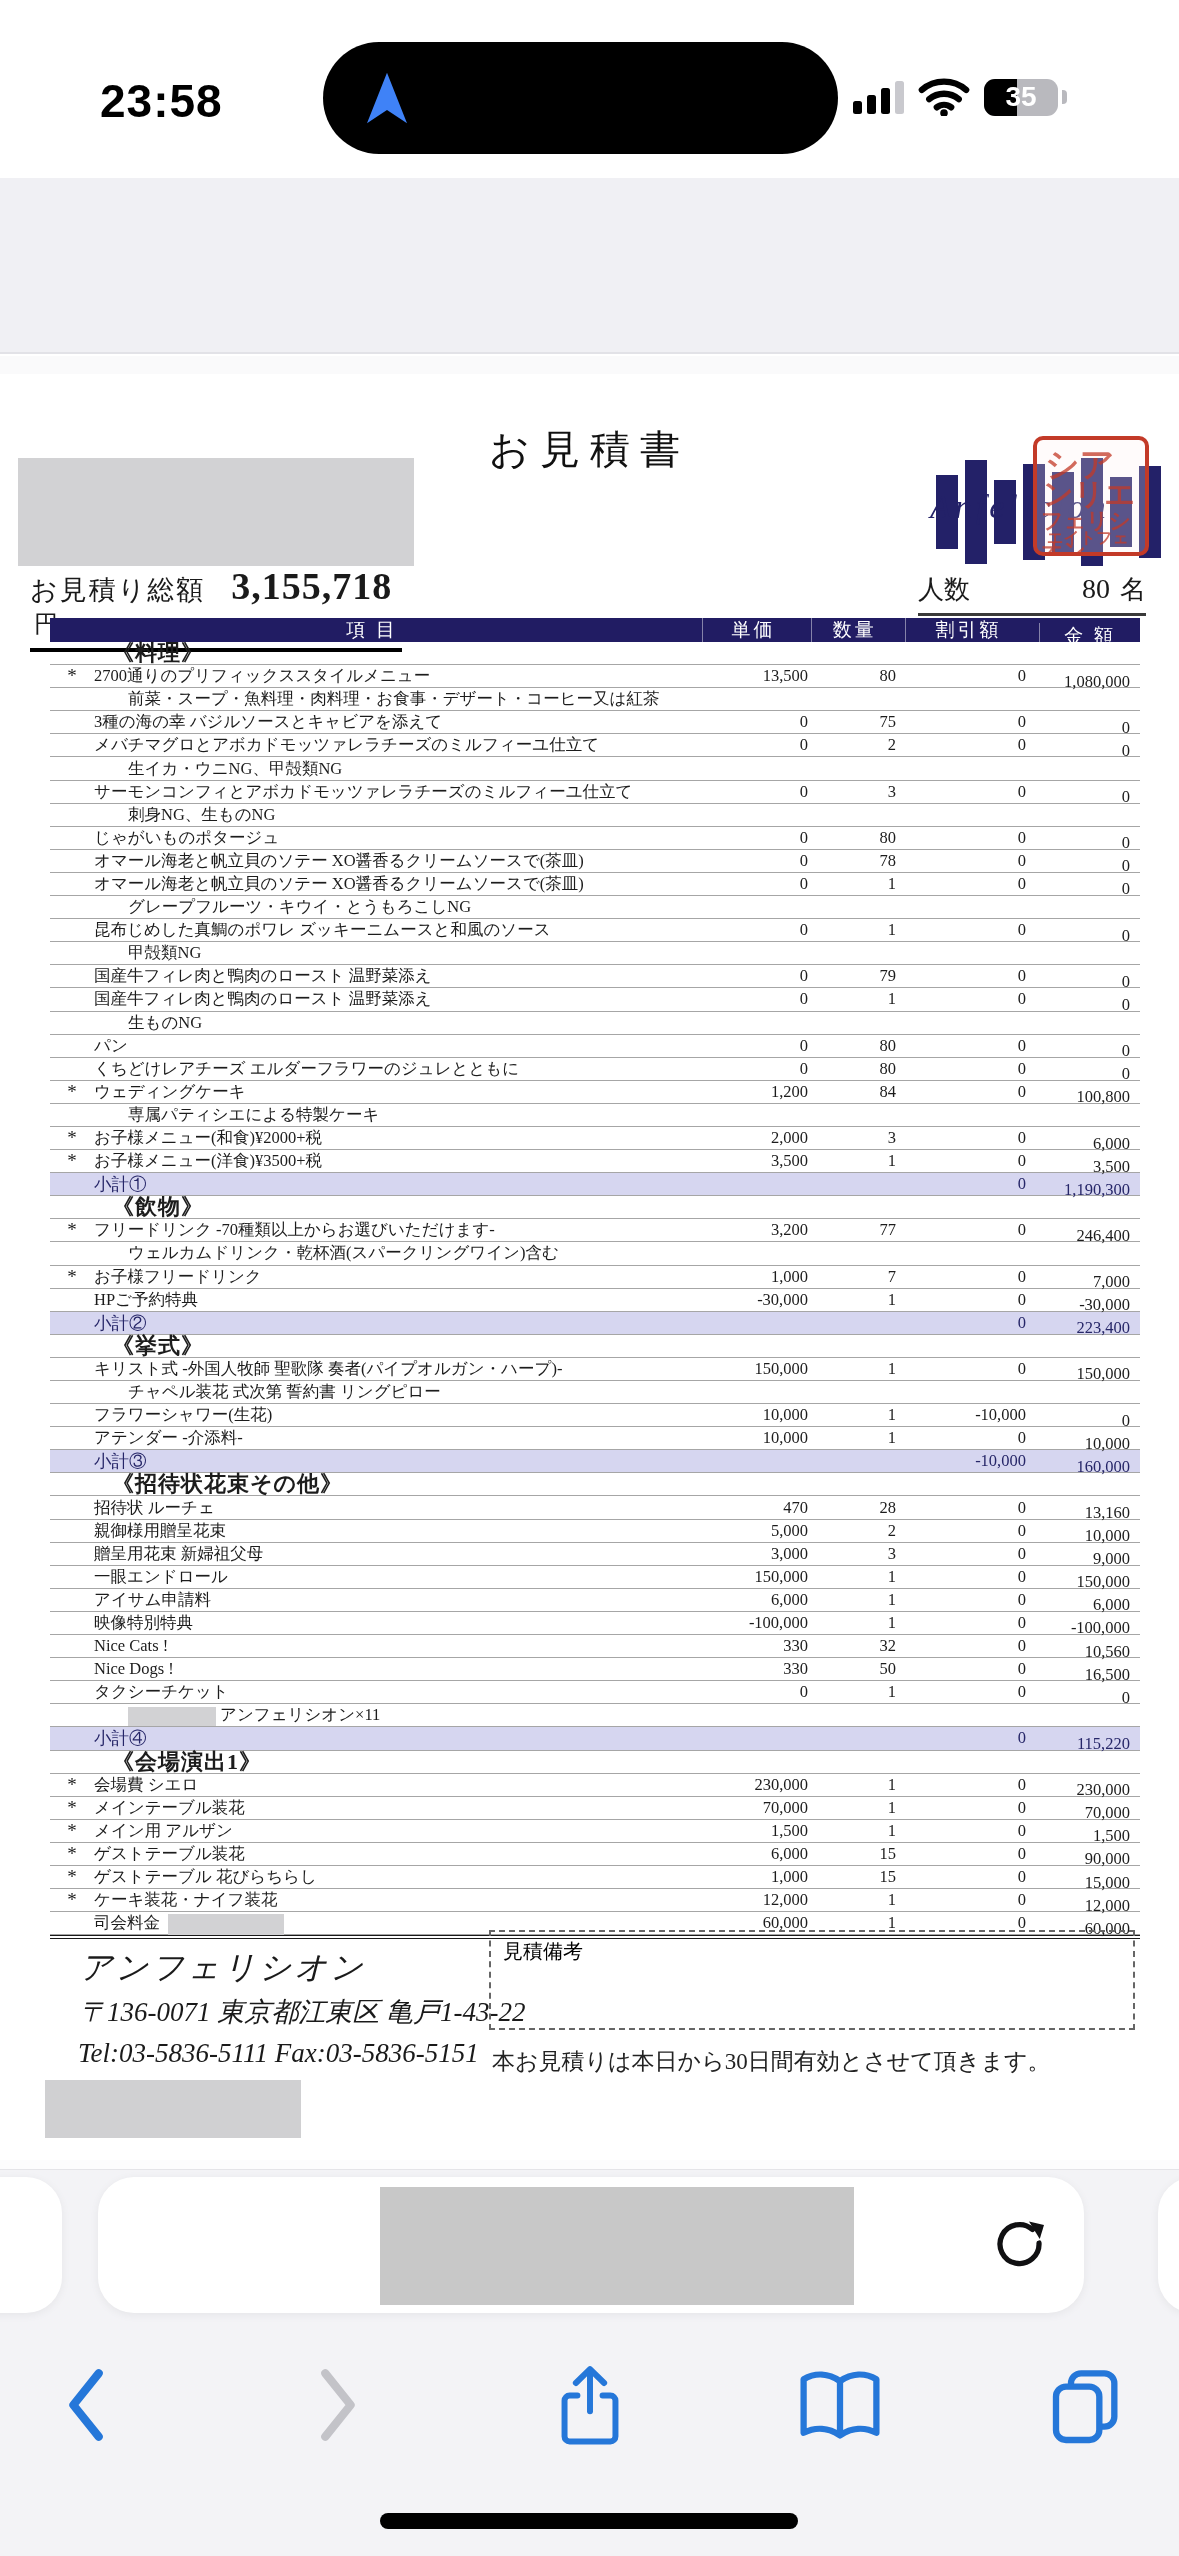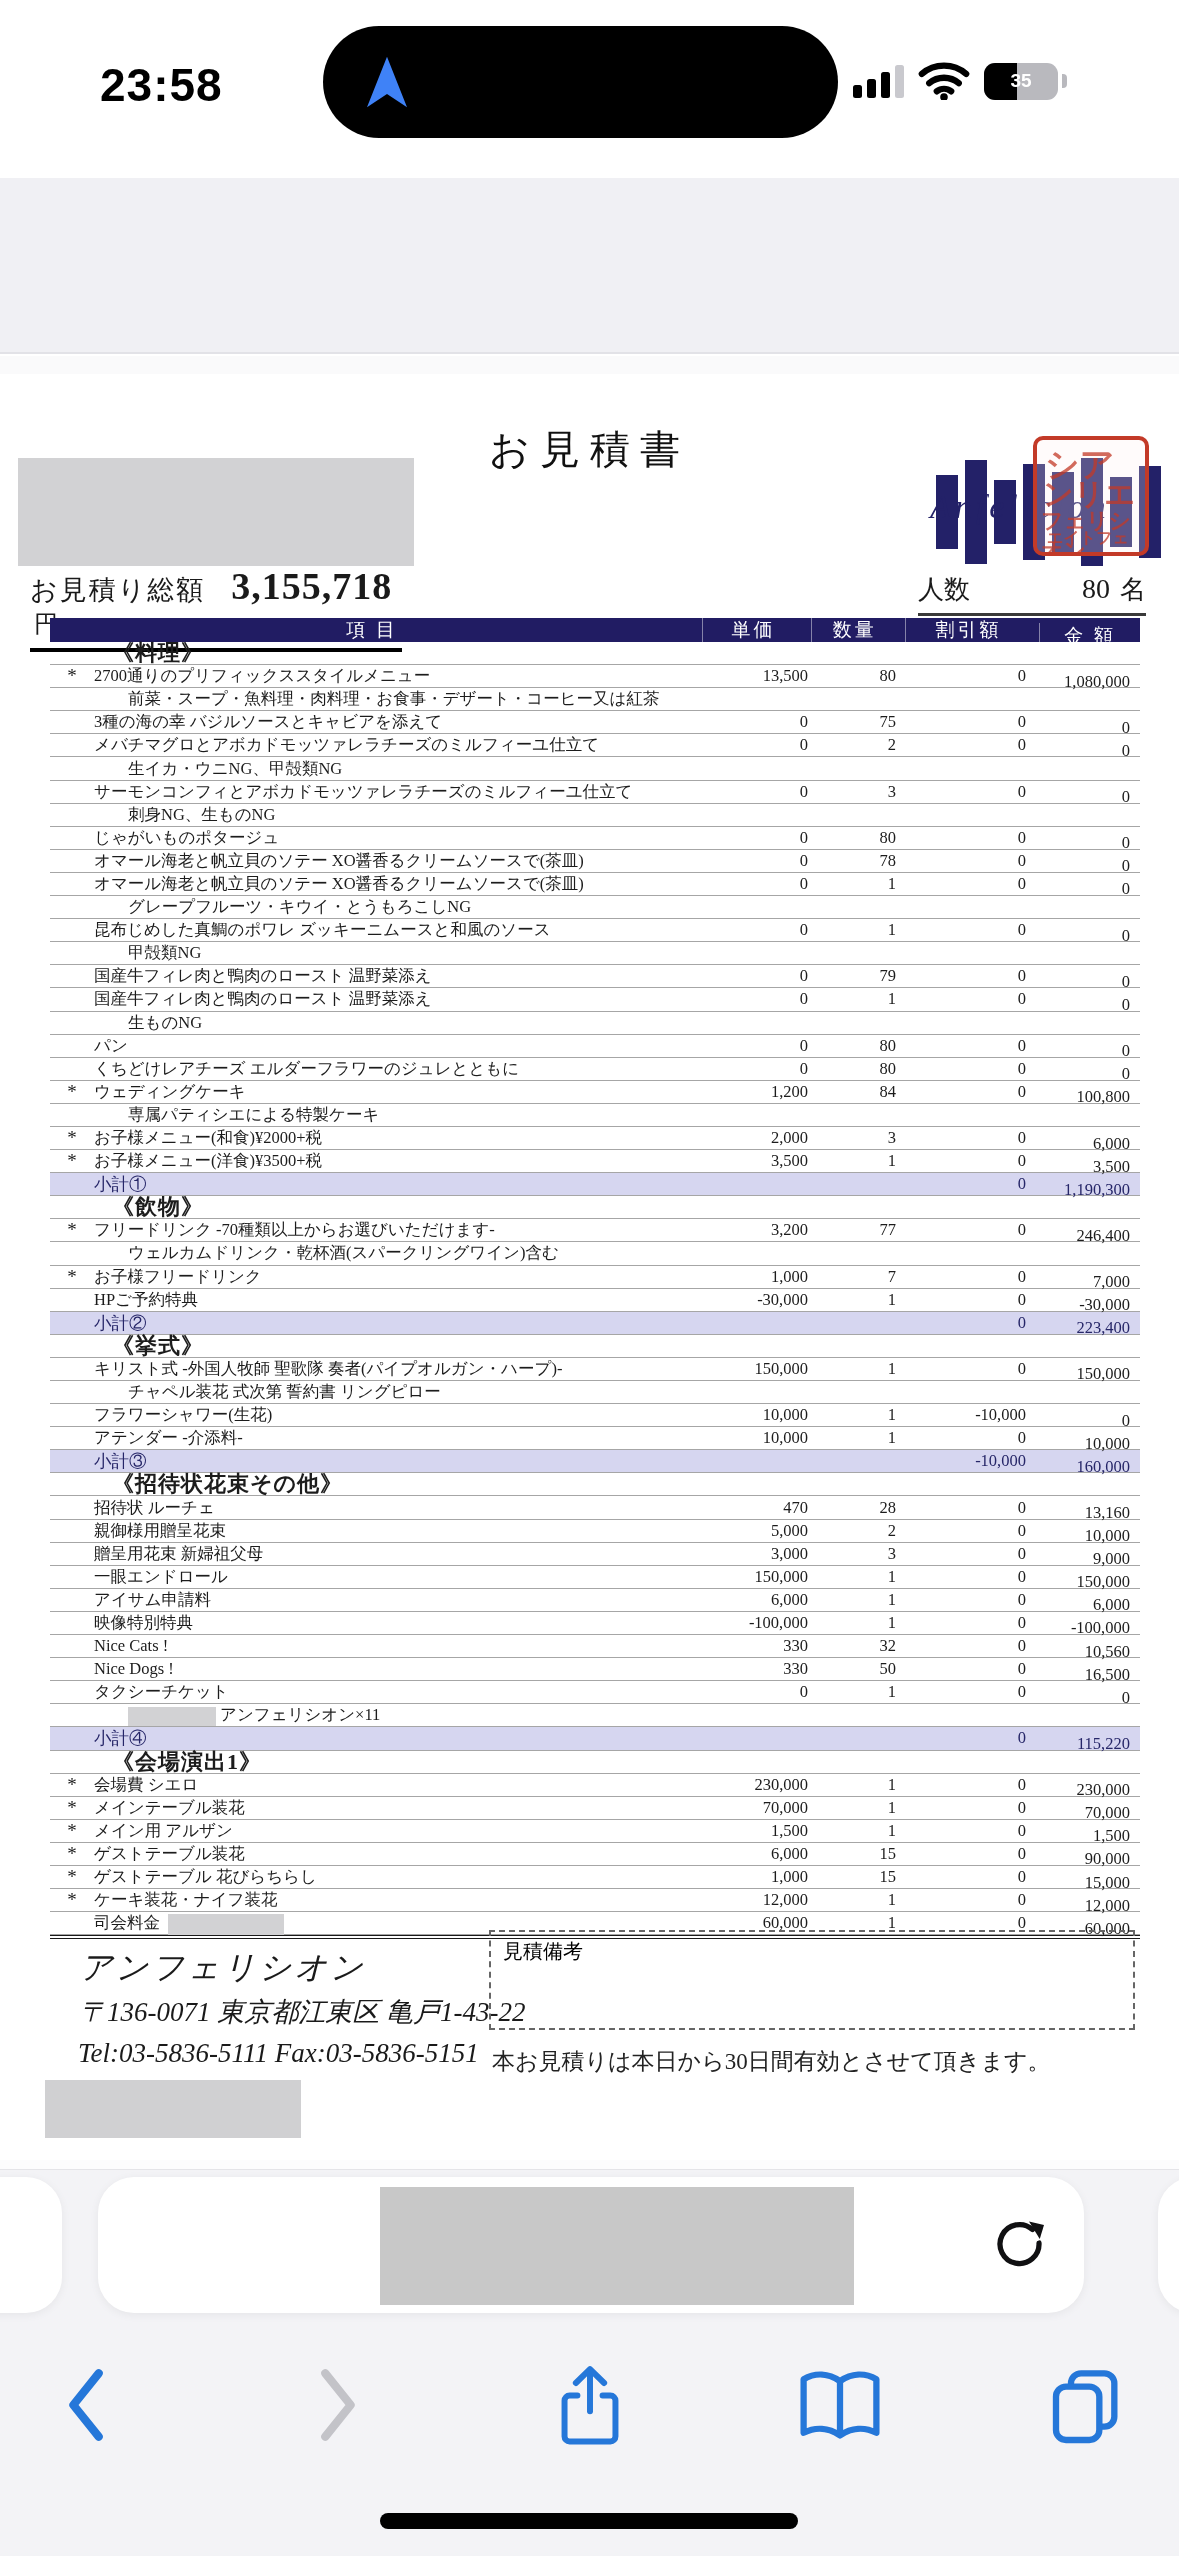--- a/index.html
+++ b/index.html
@@ -1,33 +1,33 @@
 <!DOCTYPE html>
 <html><head>
 <meta charset="utf-8">
 <style>
   * { margin:0; padding:0; box-sizing:border-box; }
   html,body { width:1179px; }
   body { font-family:"Liberation Sans", sans-serif; background:#fff; }
   #screen { position:relative; width:1179px; height:2556px; background:#fff; overflow:hidden; }
 
   
-  .statusbar { position:absolute; top:0; left:0; width:1087px; height:150px; background:#fff; }
+  .statusbar { position:absolute; top:16px; left:0; width:1087px; height:150px; background:#fff; }
   .time { position:absolute; left:100px; top:58px; font-size:46px; font-weight:700; color:#000; letter-spacing:1px; }
   .island { position:absolute; left:323px; top:26px; width:515px; height:112px; background:#000; border-radius:56px; }
   .nav-arrow { position:absolute; left:32px; top:24px; }
   .sbicons { position:absolute; right:20px; top:62px; display:flex; align-items:center; gap:14px; }
   .sigbars { display:flex; align-items:flex-end; gap:5px; height:34px; }
   .sigbars i { display:block; width:9px; border-radius:2.5px; background:#000; }
   .sigbars i:nth-child(1){height:13px;} .sigbars i:nth-child(2){height:19px;}
   .sigbars i:nth-child(3){height:26px;} .sigbars i:nth-child(4){height:33px; background:#c9c9ce;}
   .battery { position:relative; width:74px; height:37px; border-radius:11px; background:#b9b9be; overflow:hidden; }
   .battery .fill { position:absolute; left:0; top:0; bottom:0; width:44%; background:#000; }
   .battery .pct { position:absolute; inset:0; display:flex; align-items:center; justify-content:center;
-                  color:#fff; font-size:19px; font-weight:700; }
+                  color:#fff; font-size:28px; font-weight:700; }
   .bat-nub { width:5px; height:14px; background:#b9b9be; border-radius:0 4px 4px 0; margin-left:-10px; }
 
   
   .topband { position:absolute; left:0; top:178px; width:1179px; height:176px; background:#f0f0f4; border-bottom:2px solid #e2e2e7; }
   .topband2 { position:absolute; left:0; top:356px; width:1179px; height:18px; background:#fafafb; }
 
   
   .doc { position:absolute; left:0; top:374px; width:1179px; height:1786px; background:#fff;
          font-family:"Liberation Serif", serif; color:#1a1a1a; }
   .doc-title { position:absolute; left:0; right:0; top:48px; text-align:center; font-size:40px; letter-spacing:10px; color:#111; }

